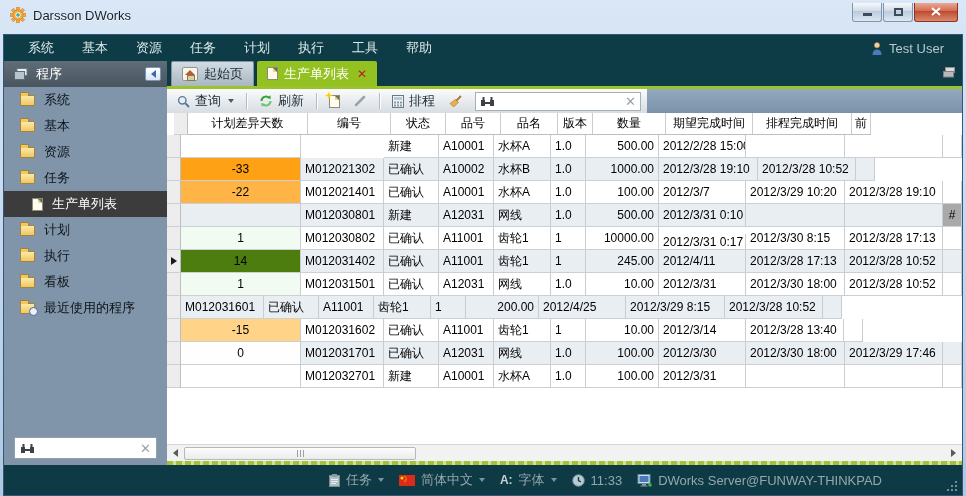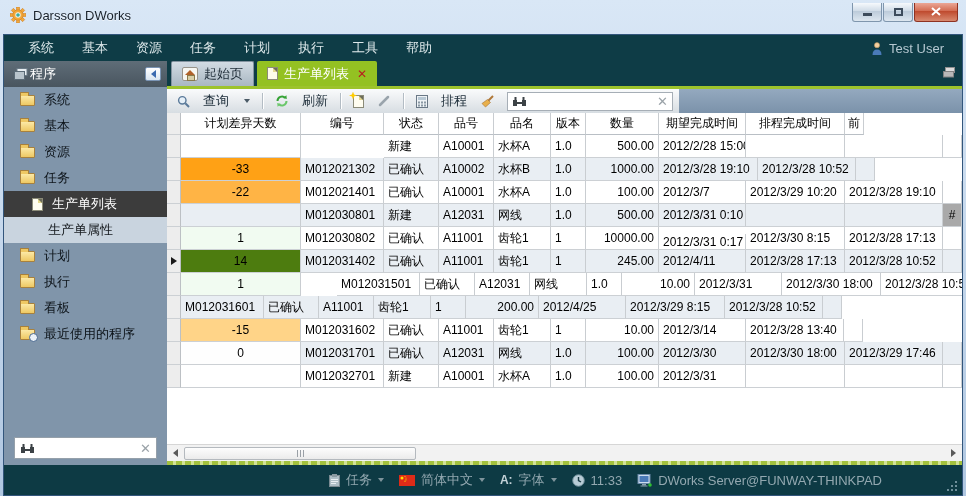--- a/index.html
+++ b/index.html
@@ -22,21 +22,21 @@
   .menu-item { color:#dde8ea; font-size:13px; padding:4px 14px; cursor:default; }
   .user-area { margin-left:auto; display:flex; align-items:center; gap:6px; color:#b6c8d1; font-size:13px; padding-right:8px; }
 
   
   .app { height:462px; margin:0 3px 4px 3px; border:1px solid #33567c; display:flex; flex-direction:column; overflow:hidden; background:#fff; margin-top:-462px; }
   .appwrap { height:462px; margin:0 3px 4px 3px; }
   .mainrow { flex:1; display:flex; min-height:0; }
 
   
   .sidebar { width:163px; background:#8095aa; display:flex; flex-direction:column; position:relative; flex:0 0 auto; }
-  .sb-header { height:26px; background:linear-gradient(#5f6d78,#49555f); color:#fff; display:flex; align-items:center; padding:0 6px 0 10px; gap:2px; font-size:13px; }
+  .sb-header { height:26px; background:linear-gradient(#5f6d78,#49555f); color:#fff; display:flex; align-items:center; padding:0 6px 0 10px; gap:8px; font-size:13px; }
   .sb-collapse { margin-left:auto; width:16px; height:14px; background:linear-gradient(#ffffff,#d9e5f1); border:1px solid #7a94b4; border-radius:2px; display:flex; align-items:center; justify-content:center; }
   .sb-collapse i { width:0; height:0; border-top:4px solid transparent; border-bottom:4px solid transparent; border-right:5px solid #3a6ab0; }
   .sb-item { height:26px; display:flex; align-items:center; gap:9px; padding-left:16px; color:#0d141a; font-size:13px; cursor:default; }
   .sb-item.selected { background:#3c3c3c; color:#fff; padding-left:28px; }
   .sb-item.sub { background:#c9d4df; color:#14181c; padding-left:44px; }
   .folder-icon { width:15px; height:11px; background:linear-gradient(#fbe9a6,#eec863); border:1px solid #a8813d; border-radius:1px; position:relative; flex:0 0 auto; }
   .folder-icon::before { content:''; position:absolute; top:-4px; left:-1px; width:7px; height:3px; background:#eec863; border:1px solid #a8813d; border-bottom:none; border-radius:1px 1px 0 0; }
   .folder-icon.recent::after { content:''; position:absolute; right:-4px; bottom:-3px; width:7px; height:7px; border-radius:50%; background:#eaf1f8; border:1px solid #49698f; }
   .doc-icon { width:11px; height:13px; background:#fffdf0; border:1px solid #8b8b78; position:relative; flex:0 0 auto; }
   .doc-icon::before { content:''; position:absolute; top:0; right:0; width:0; height:0; border-left:4px solid #e5d98f; border-top:4px solid #6d6d5a; }
@@ -51,31 +51,31 @@
   .tab.active { background:#94c122; color:#fff; }
   .tab-close { color:#b81e1e; font-weight:bold; font-size:12px; margin-left:2px; }
   .home-icon { width:16px; height:14px; background:#f7f7f2; border:1px solid #98948a; border-radius:2px; position:relative; }
   .home-icon::before { content:''; position:absolute; left:2px; top:2px; width:0; height:0; border-left:5px solid transparent; border-right:5px solid transparent; border-bottom:5px solid #b0622a; }
   .home-icon::after { content:''; position:absolute; left:4px; top:7px; width:6px; height:4px; background:#d8cfa8; border:1px solid #8a7a4a; }
   .tab-doc { background:#fdfbe8; }
   .pin-area { position:absolute; right:6px; top:6px; }
 
   .toolbar { height:24px; display:flex; align-items:stretch; background:linear-gradient(#94a9bf,#7b92aa); }
   .tb-left { display:flex; align-items:center; background:linear-gradient(#fafbfc,#d7dde2); padding:0 6px; gap:5px; }
-  .tb-btn { display:flex; align-items:center; gap:13px; padding:2px 4px; color:#20303c; font-size:13px; }
+  .tb-btn { display:flex; align-items:center; gap:5px; padding:2px 4px; color:#20303c; font-size:13px; }
   .tb-sep { width:1px; height:16px; background:#b3bcc4; box-shadow:1px 0 0 #fff; margin:0 3px; }
   .caret { width:0; height:0; border-left:3px solid transparent; border-right:3px solid transparent; border-top:4px solid #4a5a66; margin-left:2px; }
   .tb-search { width:166px; height:19px; background:#fff; border:1px solid #a6aeb6; display:flex; align-items:center; gap:4px; padding:0 4px; margin-left:3px; }
   .tb-search input { flex:1; border:none; outline:none; font-size:12px; min-width:0; }
   .clear-x { font-size:13px; font-weight:bold; color:#9aa2a8; line-height:1; }
 
   
   .table-region { flex:1; background:#fff; display:flex; flex-direction:column; overflow:hidden; min-height:0; }
   .t-head, .t-row { display:flex; flex:0 0 auto; }
-  .t-head { height:22px; }
+  .t-head { height:22px;padding-left:7px; }
   .t-row { height:23px; }
   .cell { border-right:1px solid #c9cdd1; border-bottom:1px solid #ccd0d4; overflow:hidden; white-space:nowrap; padding:0 4px; display:flex; align-items:center; flex:0 0 auto; }
   .t-head .cell { justify-content:center; border-bottom:1px solid #b9bfc5; color:#000; }
   .gutter { width:14px; background:#ededed; border-right:1px solid #bcc0c4; border-bottom:1px solid #ccd0d4; flex:0 0 auto; display:flex; align-items:center; justify-content:center; padding:0; }
   .t-row.alt .cell { background:#e9eef3; }
   .al-c { justify-content:center; } .al-r { justify-content:flex-end; } .al-l { justify-content:flex-start; }
   .row-arrow { width:0; height:0; border-top:4px solid transparent; border-bottom:4px solid transparent; border-left:6px solid #1a1a1a; }
   .extra-flag { background:#a9a9a9 !important; justify-content:center; color:#000; }
   .t-fill { flex:1; }
 
@@ -179,23 +179,20 @@
               <span>资源</span>
             </div>
             <div class="sb-item">
               <span class="folder-icon"></span>
               <span>任务</span>
             </div>
             <div class="sb-item selected">
               <span class="doc-icon"></span>
               <span>生产单列表</span>
             </div>
-            <div class="sb-item sub">
-              <span>生产单属性</span>
-            </div>
             <div class="sb-item">
               <span class="folder-icon"></span>
               <span>计划</span>
             </div>
             <div class="sb-item">
               <span class="folder-icon"></span>
               <span>执行</span>
             </div>
             <div class="sb-item">
               <span class="folder-icon"></span>
@@ -393,21 +390,21 @@
                 <div class="cell al-l" style="width: 35px;">1</div>
                 <div class="cell al-r" style="width: 73px;">245.00</div>
                 <div class="cell al-l" style="width: 87px;">2012/4/11</div>
                 <div class="cell al-l" style="width: 99px;">2012/3/28 17:13</div>
                 <div class="cell al-l" style="width: 98px;">2012/3/28 10:52</div>
                 <div class="cell al-l" style="width: 19px;"></div>
               </div>
               <div class="t-row">
                 <div class="gutter"></div>
                 <div class="cell al-c" style="width: 120px; background: rgb(241, 251, 241);">1</div>
-                <div class="cell al-l" style="width: 83px; margin-left: 36px;">M012031501</div>
+                <div class="cell al-l" style="width: 83px;">M012031501</div>
                 <div class="cell al-l" style="width: 55px;">已确认</div>
                 <div class="cell al-l" style="width: 55px;">A12031</div>
                 <div class="cell al-l" style="width: 57px;">网线</div>
                 <div class="cell al-l" style="width: 35px;">1.0</div>
                 <div class="cell al-r" style="width: 73px;">10.00</div>
                 <div class="cell al-l" style="width: 87px;">2012/3/31</div>
                 <div class="cell al-l" style="width: 99px;">2012/3/30 18:00</div>
                 <div class="cell al-l" style="width: 98px;">2012/3/28 10:52</div>
                 <div class="cell al-l" style="width: 19px;"></div>
               </div>

